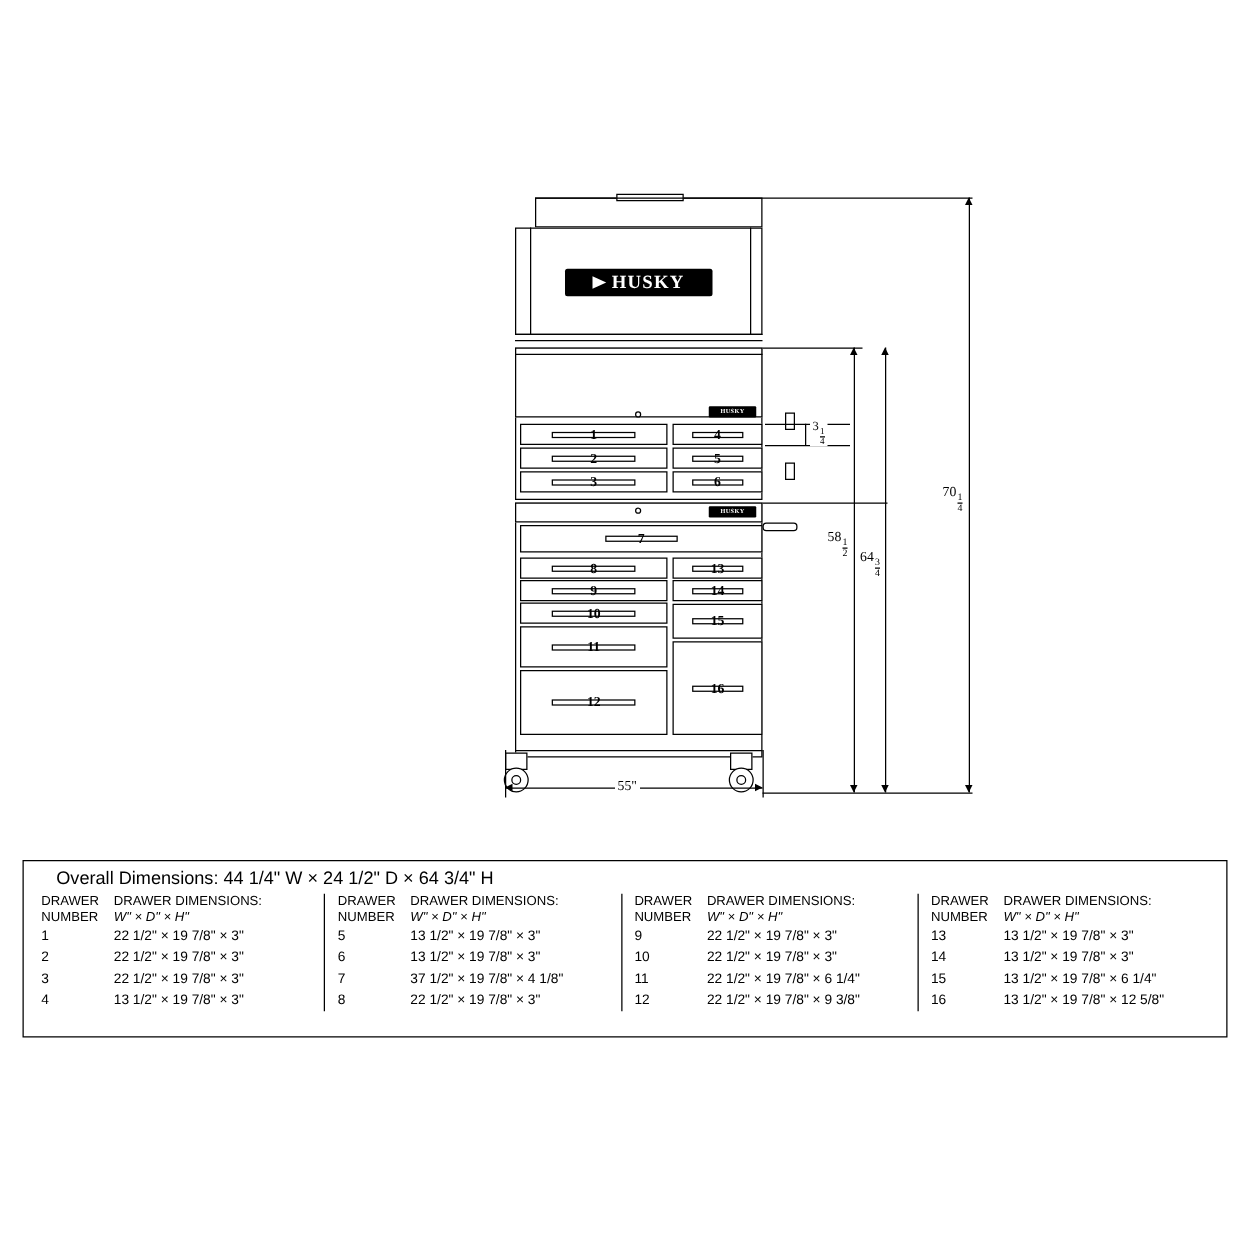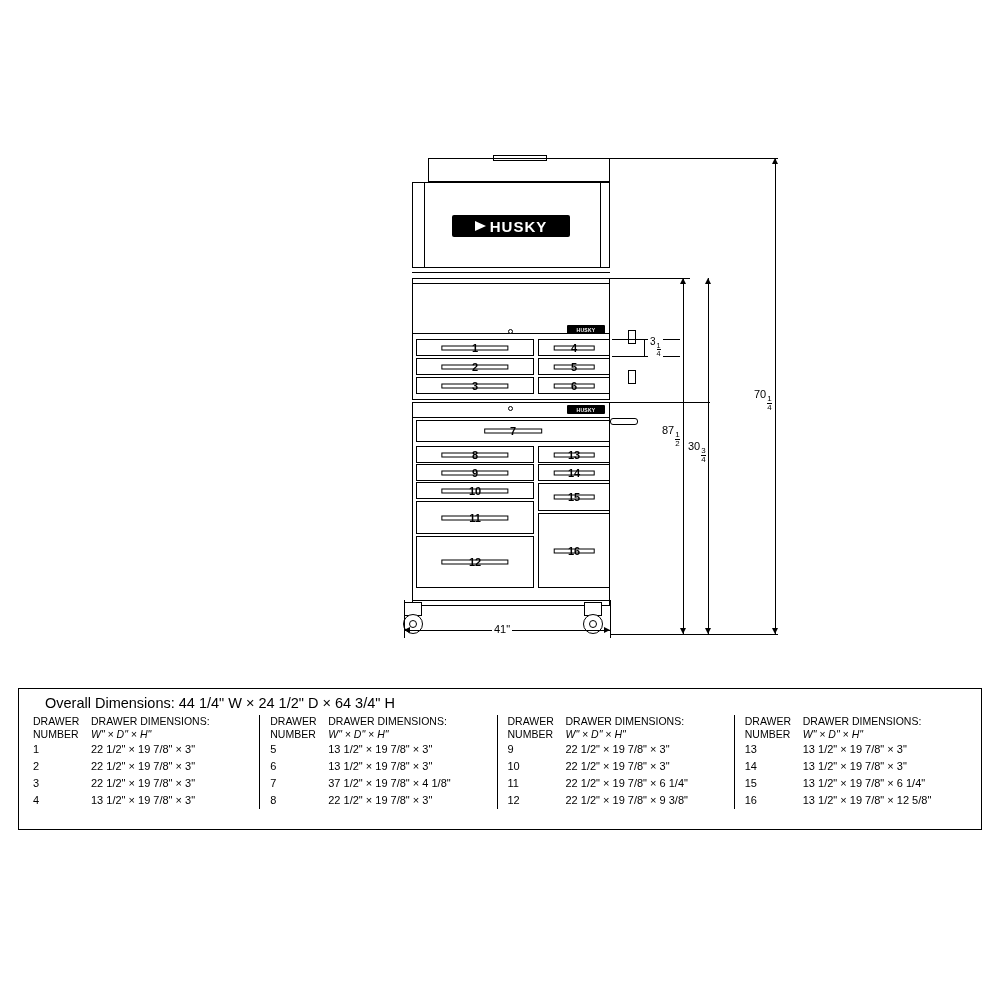--- a/index.html
+++ b/index.html
@@ -21,20 +21,21 @@
     height: 1000px;
   }
 
   
   .drawing {
     position: absolute;
     left: 0;
     top: 0;
     width: 992px;
     height: 650px;
+    font-family: Liberation Serif, serif;
   }
 
   .line {
     position: absolute;
     background: #000;
   }
   .hline { height: 1px; }
   .vline { width: 1px; }
 
   .box {
@@ -349,51 +350,51 @@
       <span>70</span><span class="frac">
           <span class="num">1</span>
           <span class="den">4</span>
         </span>
     </div>
 
     <div class="line vline" style="left:708px; top:278px; height:356px;"></div>
     <div class="arrow-up" style="left:705px; top:278px;"></div>
     <div class="arrow-down" style="left:705px; top:628px;"></div>
     <div class="dim-label" style="left:686px; top:440px;">
-      <span>30</span><span class="frac">
+      <span>64</span><span class="frac">
           <span class="num">3</span>
           <span class="den">4</span>
         </span>
     </div>
 
     <div class="line vline" style="left:683px; top:278px; height:356px;"></div>
     <div class="arrow-up" style="left:680px; top:278px;"></div>
     <div class="arrow-down" style="left:680px; top:628px;"></div>
     <div class="dim-label" style="left:660px; top:424px;">
-      <span>87</span><span class="frac">
+      <span>58</span><span class="frac">
           <span class="num">1</span>
           <span class="den">2</span>
         </span>
     </div>
 
     <div class="line vline" style="left:644px; top:339px; height:17px;"></div>
     <div class="dim-label" style="left:648px; top:336px; font-size:10px;">
       <span>3</span><span class="frac">
           <span class="num">1</span>
           <span class="den">4</span>
         </span>
     </div>
 
     <div class="line vline" style="left:404px; top:600px; height:38px;"></div>
     <div class="line vline" style="left:610px; top:600px; height:38px;"></div>
     <div class="line hline" style="left:404px; top:630px; width:206px;"></div>
     <div class="arrow-left" style="left:404px; top:627px;"></div>
     <div class="arrow-right" style="left:604px; top:627px;"></div>
     <div class="dim-label" style="left:492px; top:623px;">
-      <span>41</span><span>"</span>
+      <span>55</span><span>"</span>
     </div>
   </div>
 
 
   <div class="spec-table">
     <div class="overall">Overall Dimensions: 44 1/4" W × 24 1/2" D × 64 3/4" H</div>
 
     <div class="cols">
 
       <div class="col">

